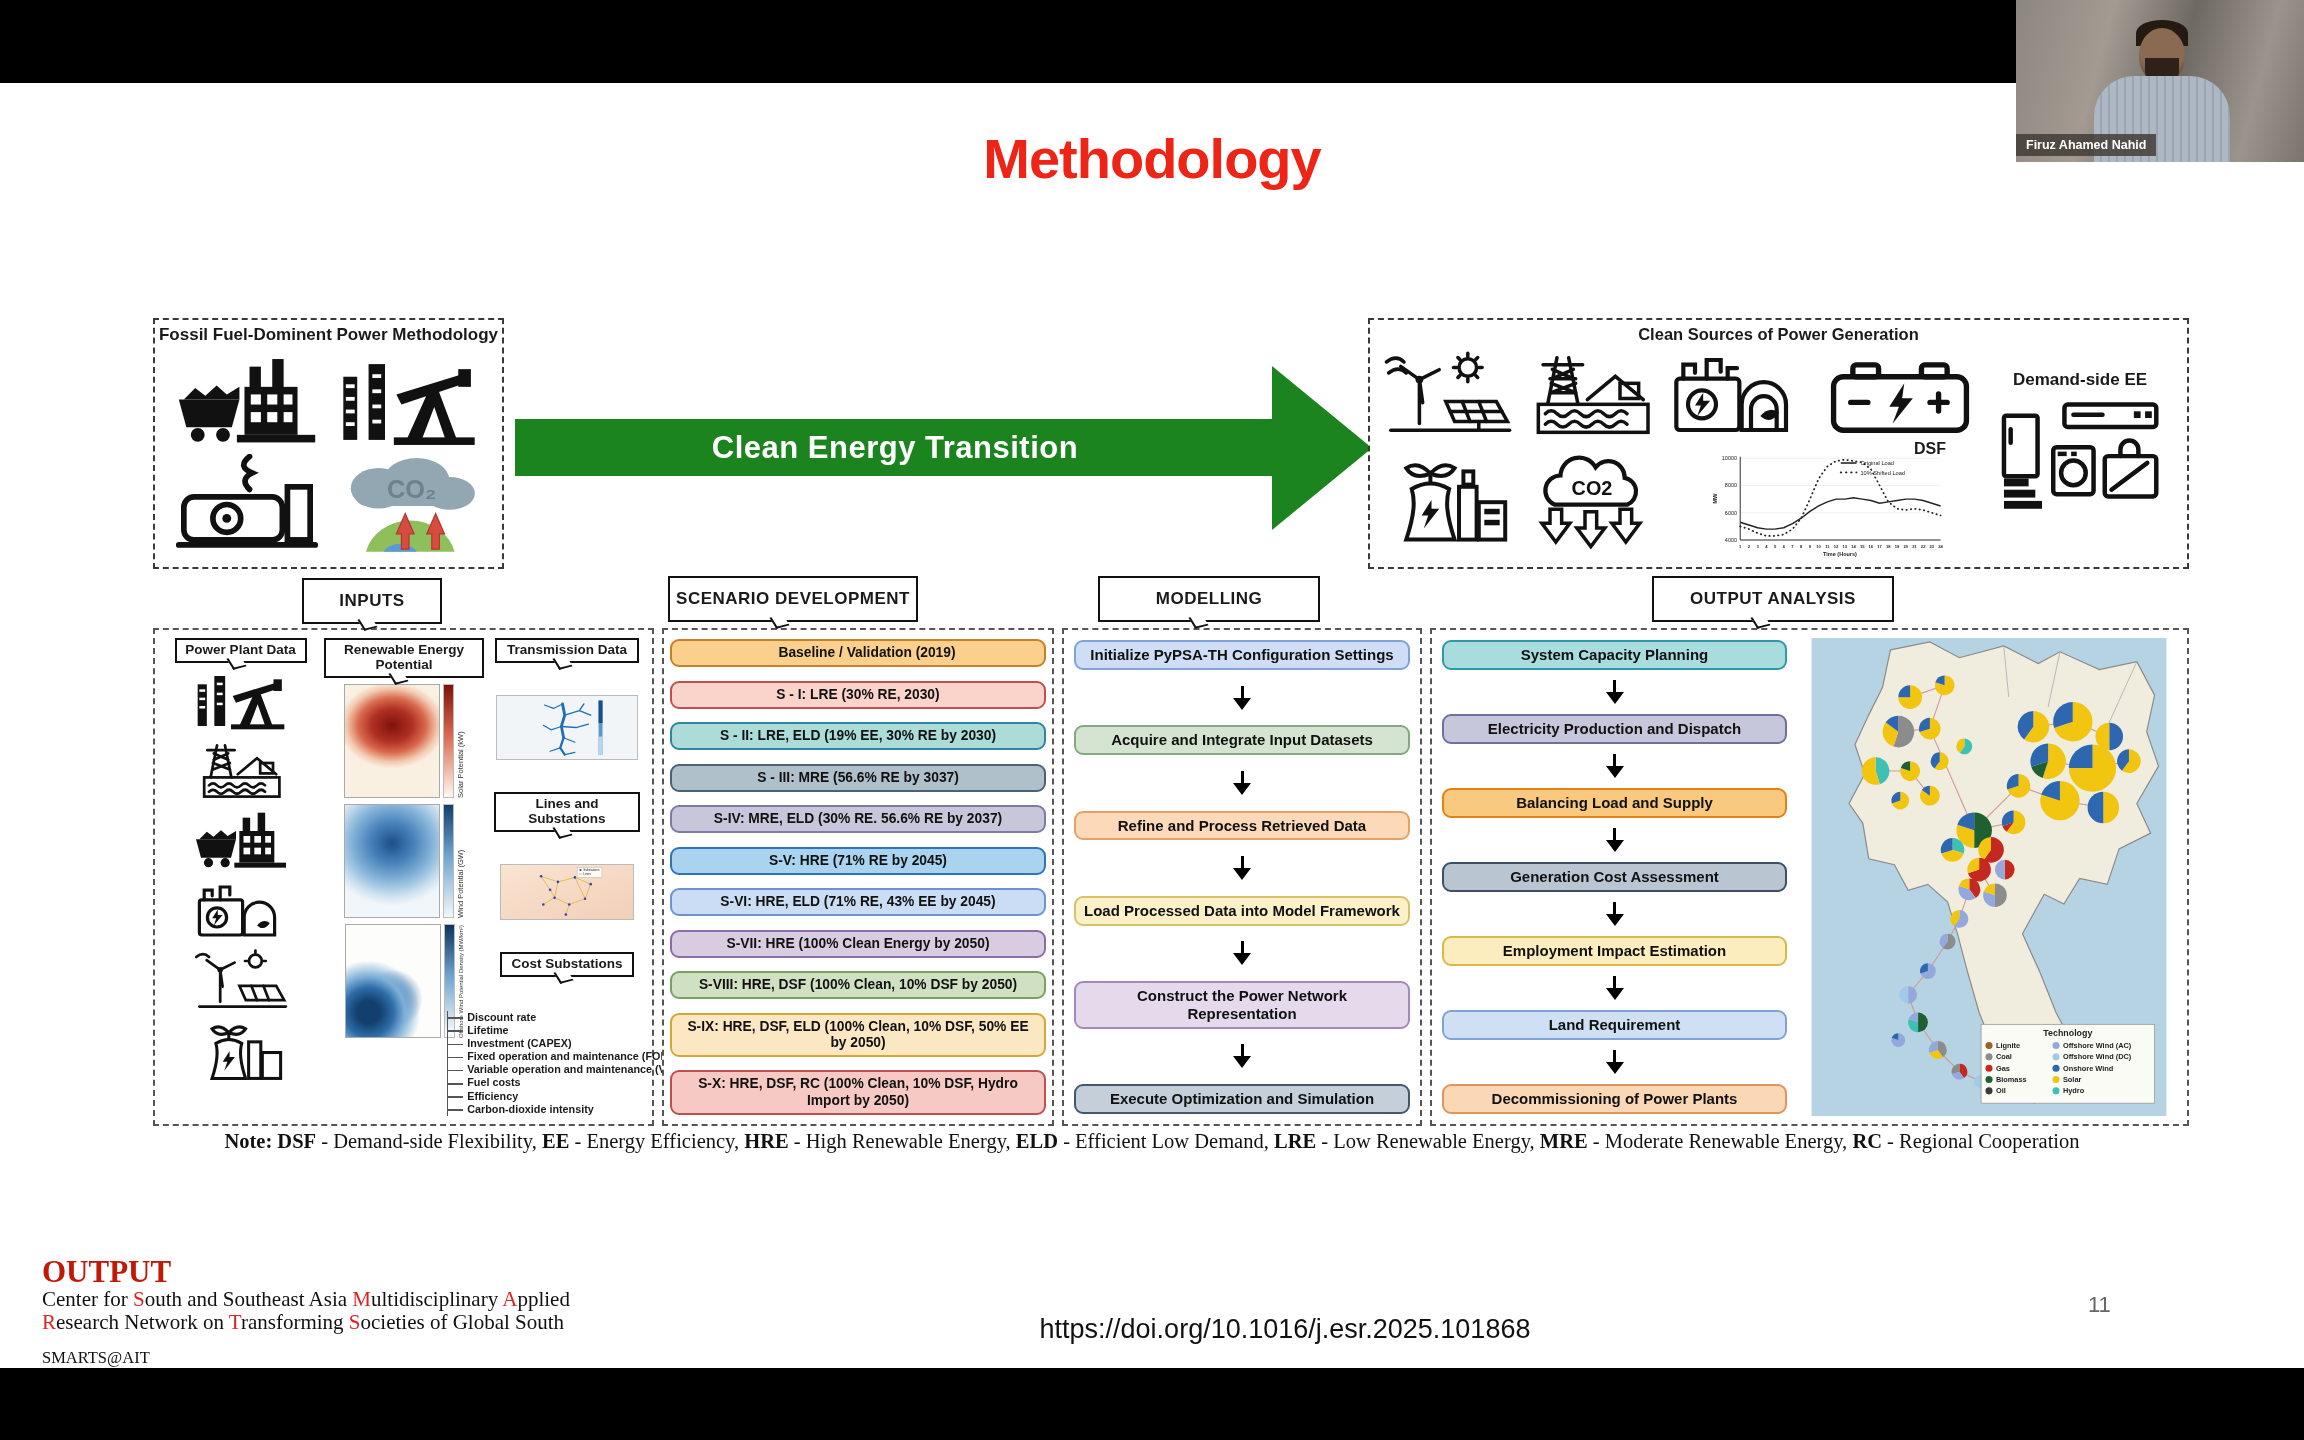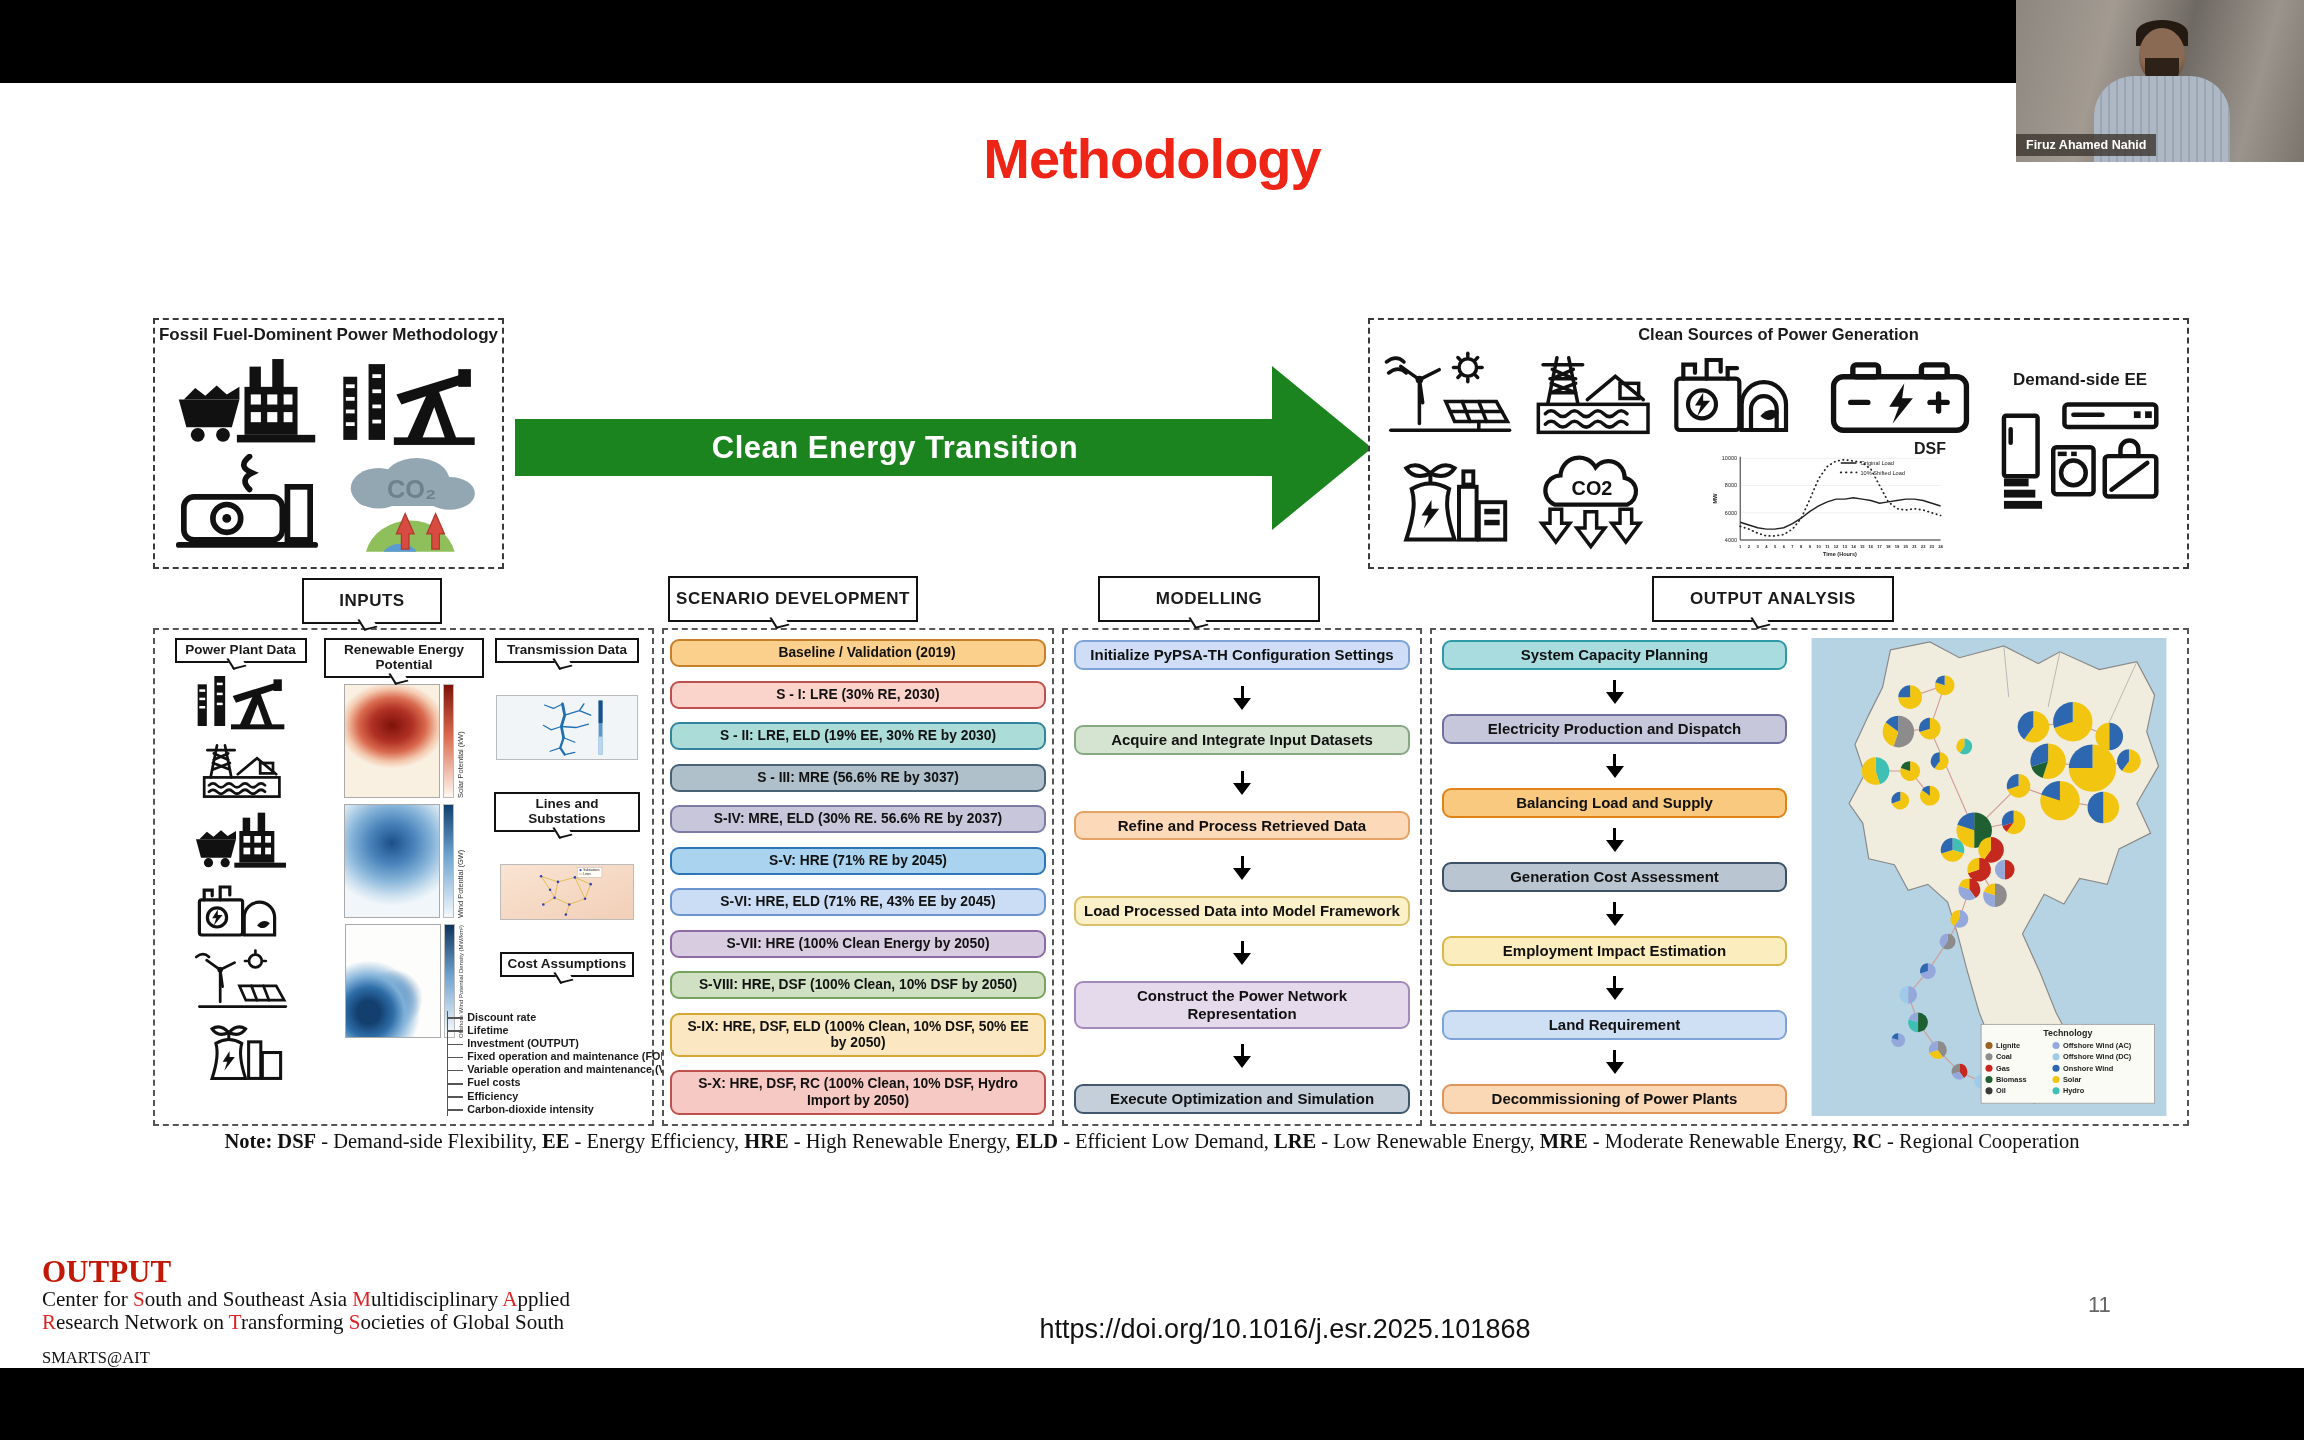--- a/index.html
+++ b/index.html
@@ -431,26 +431,26 @@
             <circle cx="64" cy="88" r="2.3"></circle>
               <circle cx="36" cy="44" r="2.3"></circle>
           </g>
           <rect x="84" y="4" width="44" height="18" fill="#fffdf6" stroke="#999" stroke-width="0.6"></rect>
           <circle cx="90" cy="9" r="2" fill="#3344bb"></circle>
           <text x="95" y="11" font-size="5.5" fill="#222">Substations</text>
           <line x1="87" y1="16" x2="93" y2="16" stroke="#d8b021" stroke-width="1.4"></line>
           <text x="95" y="18" font-size="5.5" fill="#222">Lines</text>
         </svg>
         <div class="bubble minib" style="position:relative;width:120px;">
-            <span>Cost Assumptions</span>
+            <span>Cost Substations</span>
           </div>
         <ul id="cost-list">
             <li>Discount rate</li>
             <li>Lifetime</li>
-            <li>Investment (OUTPUT)</li>
+            <li>Investment (CAPEX)</li>
             <li>Fixed operation and maintenance (FOM)</li>
             <li>Variable operation and maintenance (VOM)</li>
             <li>Fuel costs</li>
             <li>Efficiency</li>
             <li>Carbon-dioxide intensity</li>
           </ul>
       </div>
     </div>
   </div>
 

